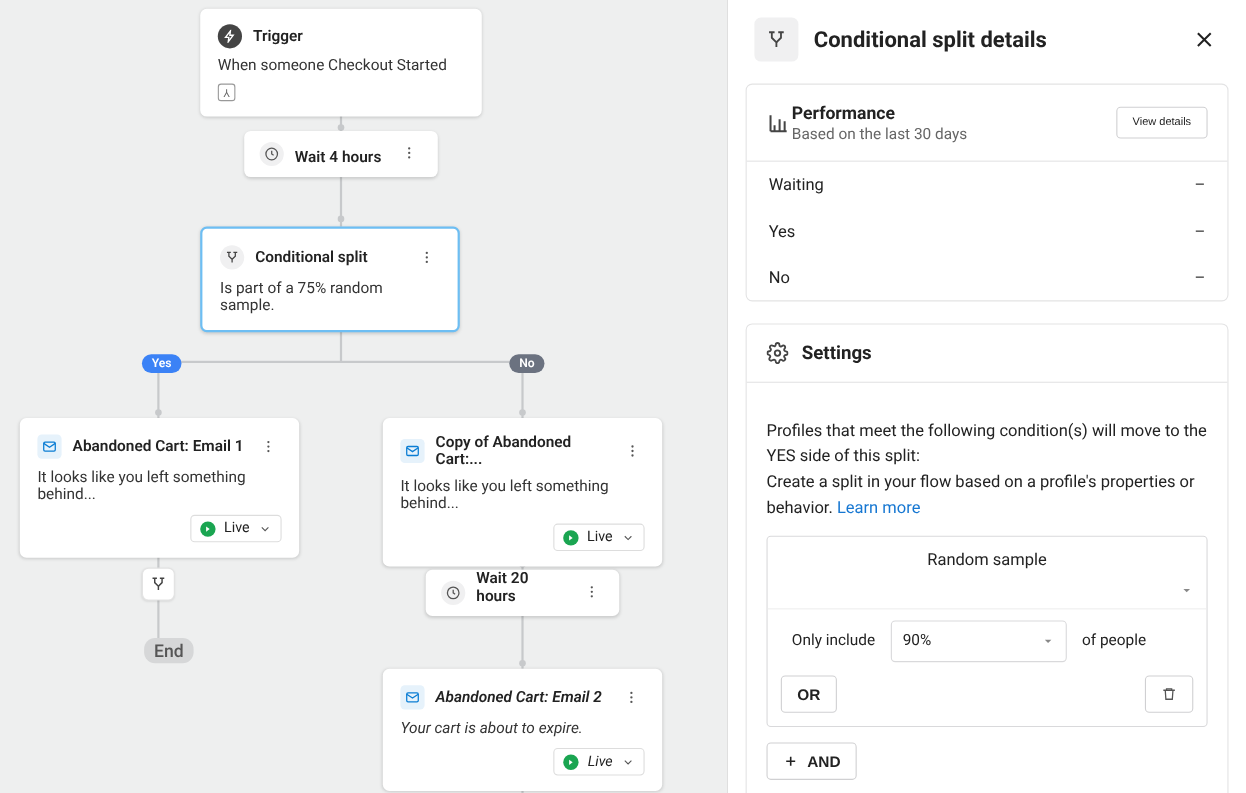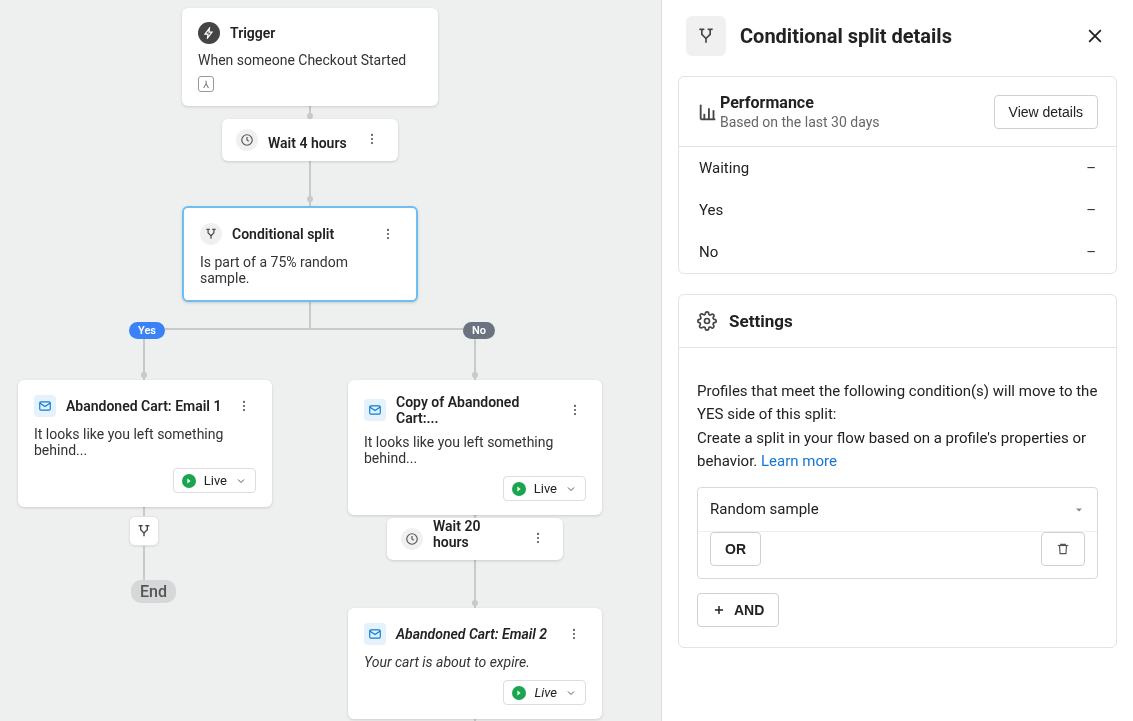--- a/index.html
+++ b/index.html
@@ -56,21 +56,21 @@
 
   
   .panel-header { display:flex; align-items:center; gap:14px; padding: 16px 24px 20px 24px; }
   .panel-title { font-size: 20px; font-weight: 700; flex:1; }
   .close-btn { width:28px; height:28px; display:flex; align-items:center; justify-content:center; cursor:pointer; color:#222; border-radius:4px; }
 
   .card { border:1px solid #e3e3e4; border-radius:6px; margin: 0 16px 20px 16px; background:#fff; }
   .card-head { display:flex; align-items:center; padding: 16px 18px; gap: 1px; }
   .card-head .title { font-weight:700; font-size:16px; }
   .card-head .sub { font-size:14px; color:#666; margin-top:2px; }
-  .view-btn { margin-left:auto; border:1px solid #d0d0d2; background:#fff; border-radius:4px; padding:8px 14px; font-size:14px; font-weight:500; cursor:pointer; color:#222;}
+  .view-btn { margin-left:auto; border:1px solid #d0d0d2; background:#fff; border-radius:4px; padding:8px 14px; font-size:10px; font-weight:500; cursor:pointer; color:#222;}
   .perf-rows { border-top:1px solid #e3e3e4; }
   .perf-row { display:flex; justify-content:space-between; padding: 12px 20px; font-size:15px; color:#222; }
   .perf-row + .perf-row { border-top: none; }
   .perf-row .val { color:#333; }
 
   .settings-head { display:flex; gap:12px; padding:16px 18px; border-bottom:1px solid #e3e3e4; }
   .settings-head .title { font-weight:700; font-size:17px; }
   .settings-body { padding: 18px 18px 20px 18px; font-size:15px; color:#222; line-height:1.55; }
   .link { color:#1677d2; cursor:pointer; }
   .cond-box { border:1px solid #d9d9db; border-radius:4px; margin-top:14px; }
@@ -352,27 +352,37 @@
         </span>
         <span class="title">Settings</span>
       </div>
       <div class="settings-body">
         <p style="margin-top:14px;">Profiles that meet the following condition(s) will move to the YES side of this split:</p>
         <p>
           <span>Create a split in your flow based on a profile's properties or behavior. </span><span class="link">Learn more</span>
         </p>
 
         <div class="cond-box">
-          <div class="select-row" style="border-bottom:1px solid #eee;">
+          <div class="select-row" style="border-bottom:1px solid #eee;flex-direction:column;">
             <span>Random sample</span>
             <span class="chev" style="margin-left:auto;">
               <svg width="12" height="12" viewBox="0 0 24 24" fill="#888">
                   <path d="M6 9l6 6 6-6z"></path>
                 </svg>
             </span>
+          </div>
+          <div class="inner-row">
+            <span style="margin-left:10px;">Only include</span>
+            <div class="pct-select">
+              <span>90%</span>
+              <svg width="12" height="12" viewBox="0 0 24 24" fill="#888">
+                  <path d="M6 9l6 6 6-6z"></path>
+                </svg>
+            </div>
+            <span>of people</span>
           </div>
           <div class="or-row">
             <button class="btn-outline">OR</button>
             <button class="btn-outline trash-btn">
               <svg width="16" height="16" viewBox="0 0 24 24" fill="none" stroke="#555" stroke-width="2">
                   <path d="M3 6h18"></path>
                   <path d="M8 6V4h8v2"></path>
                   <path d="M6 6l1 14h10l1-14"></path>
                 </svg>
             </button>

